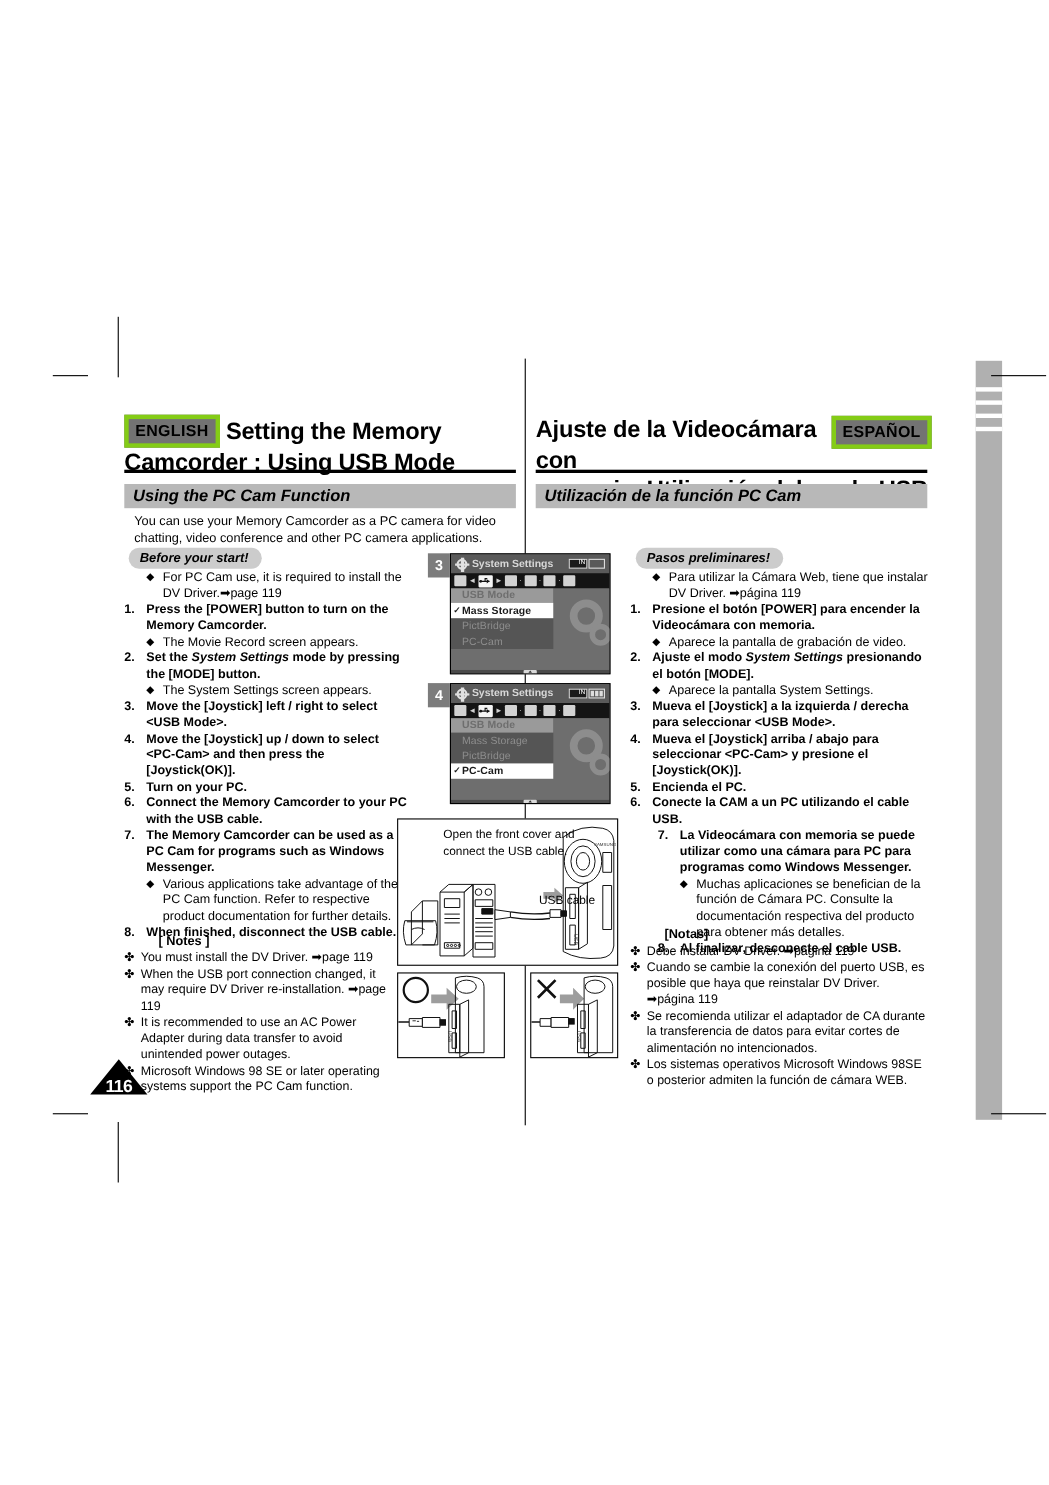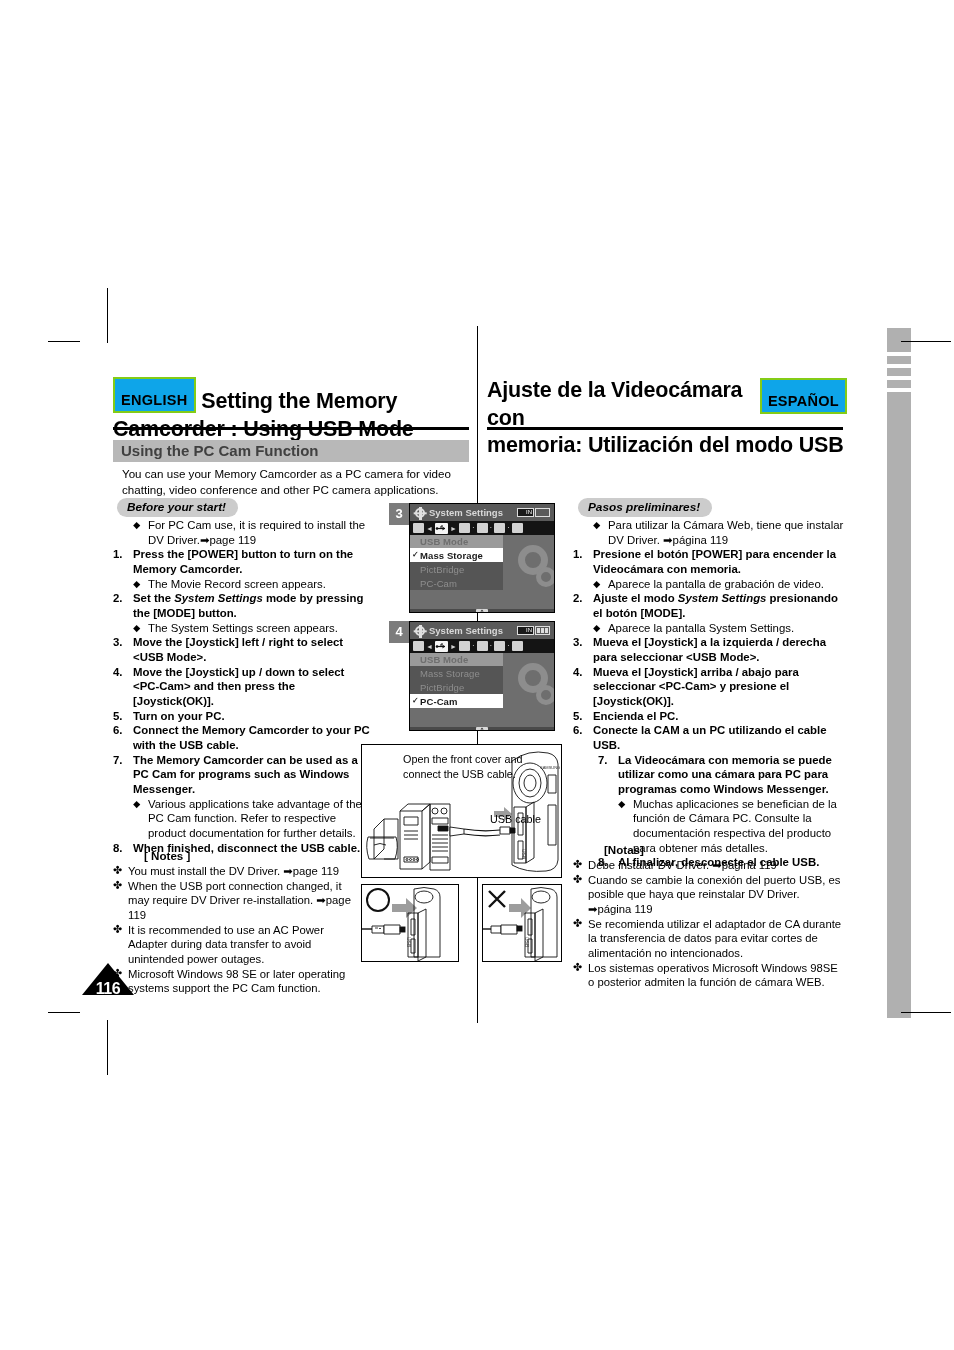--- a/index.html
+++ b/index.html
@@ -40,28 +40,28 @@
   
   .col-divider {
     position: absolute;
     left: 477px; top: 326px;
     width: 1px; height: 697px;
     background: #000;
   }
 
   .lang-badge {
     display: inline-block;
-    border: 2px solid #84cc16;
-    padding: 14px 6px 2px 6px;
+    border: 4px solid #84cc16;
+    padding: 4px 6px 2px 6px;
     font-size: 14.5px;
     font-weight: bold;
     letter-spacing: 0.3px;
     line-height: 1.1;
     vertical-align: 3px;
-    background: #0ea5e9;
+    background: #737373;
   }
   .doc-title {
     position: absolute;
     font-size: 21.5px;
     font-weight: bold;
     line-height: 1.28;
     color: #000;
     letter-spacing: -0.2px;
   }
   .title-en { left: 113px; top: 377px; width: 360px; }
@@ -75,22 +75,23 @@
   }
   .rule-en { left: 113px; top: 427px; width: 356px; }
   .rule-es { left: 487px; top: 427px; width: 356px; }
 
   
   .section-bar {
     position: absolute;
     height: 22px;
     background: #b8b8b8;
     font-size: 15px;
-    font-weight: bold;
-    color: #404040;
+    font-style: italic;
+    font-weight: bold;
+    color: #000000;
     line-height: 22px;
     padding-left: 8px;
     box-sizing: border-box;
   }
   .sec-en { left: 113px; top: 440px; width: 356px; }
   .sec-es { left: 487px; top: 440px; width: 356px; }
 
   .intro {
     position: absolute;
     font-size: 11.6px;
@@ -433,20 +434,21 @@
   <div class="section-bar sec-en">Using the PC Cam Function</div>
   <div class="intro intro-en">You can use your Memory Camcorder as a PC camera for video chatting, video conference and other PC camera applications.</div>
   <div class="pill pill-en">Before your start!</div>
 
   <div class="doc-title title-es">
     <span class="lang-badge">ESPAÑOL</span>
     <span>Ajuste de la Videocámara con</span><br>
     <span>memoria: Utilización del modo USB</span>
   </div>
   <div class="title-rule rule-es"></div>
+  <div class="section-bar sec-es">Utilización de la función PC Cam</div>
   <div class="pill pill-es">Pasos preliminares!</div>
 
   <div class="steps steps-en">
     <div class="bullet-top">
       <div class="sub-mark">◆</div>
       <div class="sub-body">For PC Cam use,  it is required to install the DV Driver.➡page 119</div>
     </div>
 
     <div class="step">
       <div class="step-num">1.</div>

